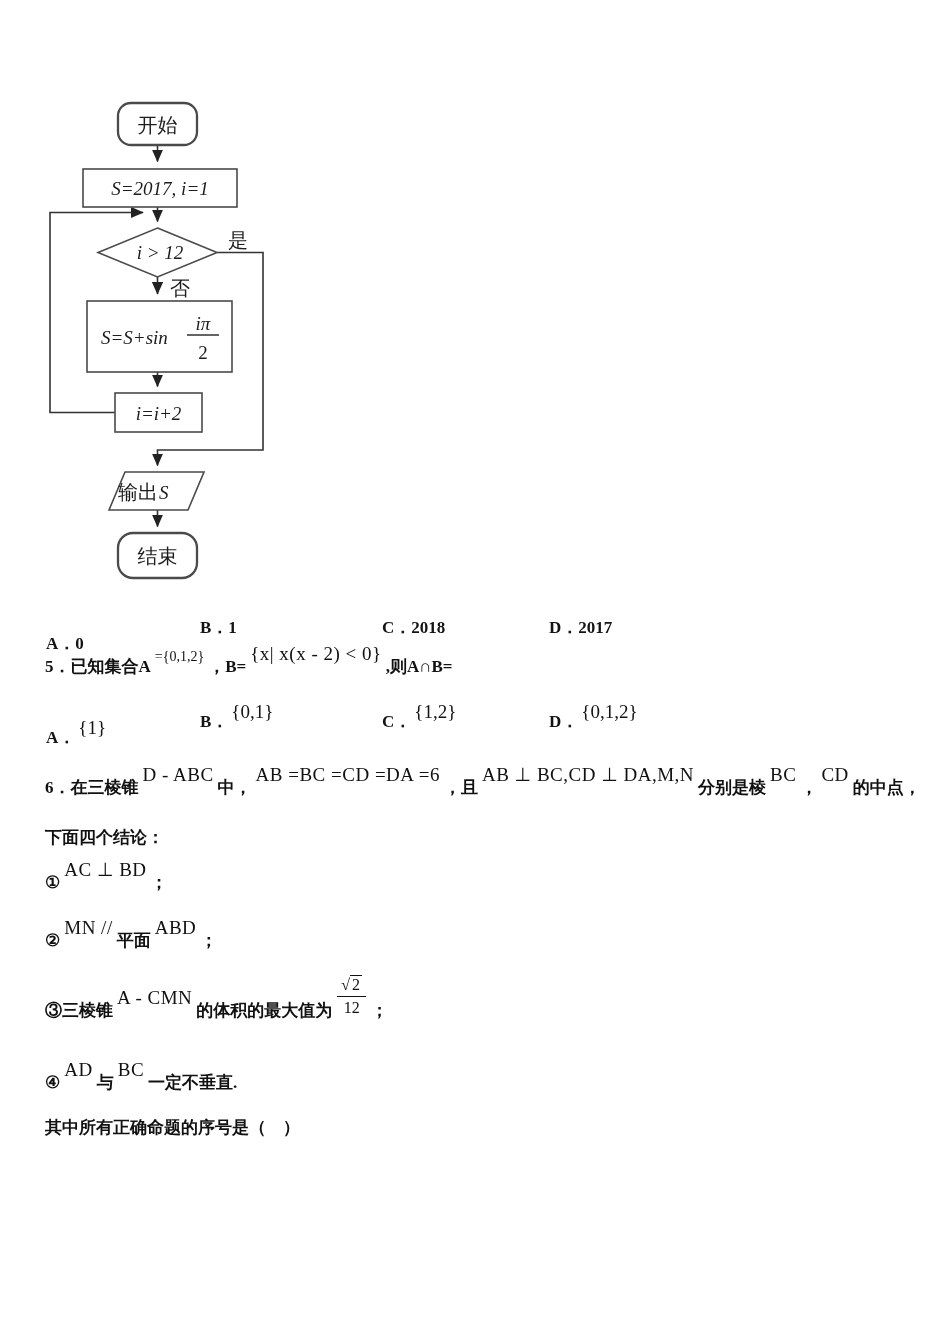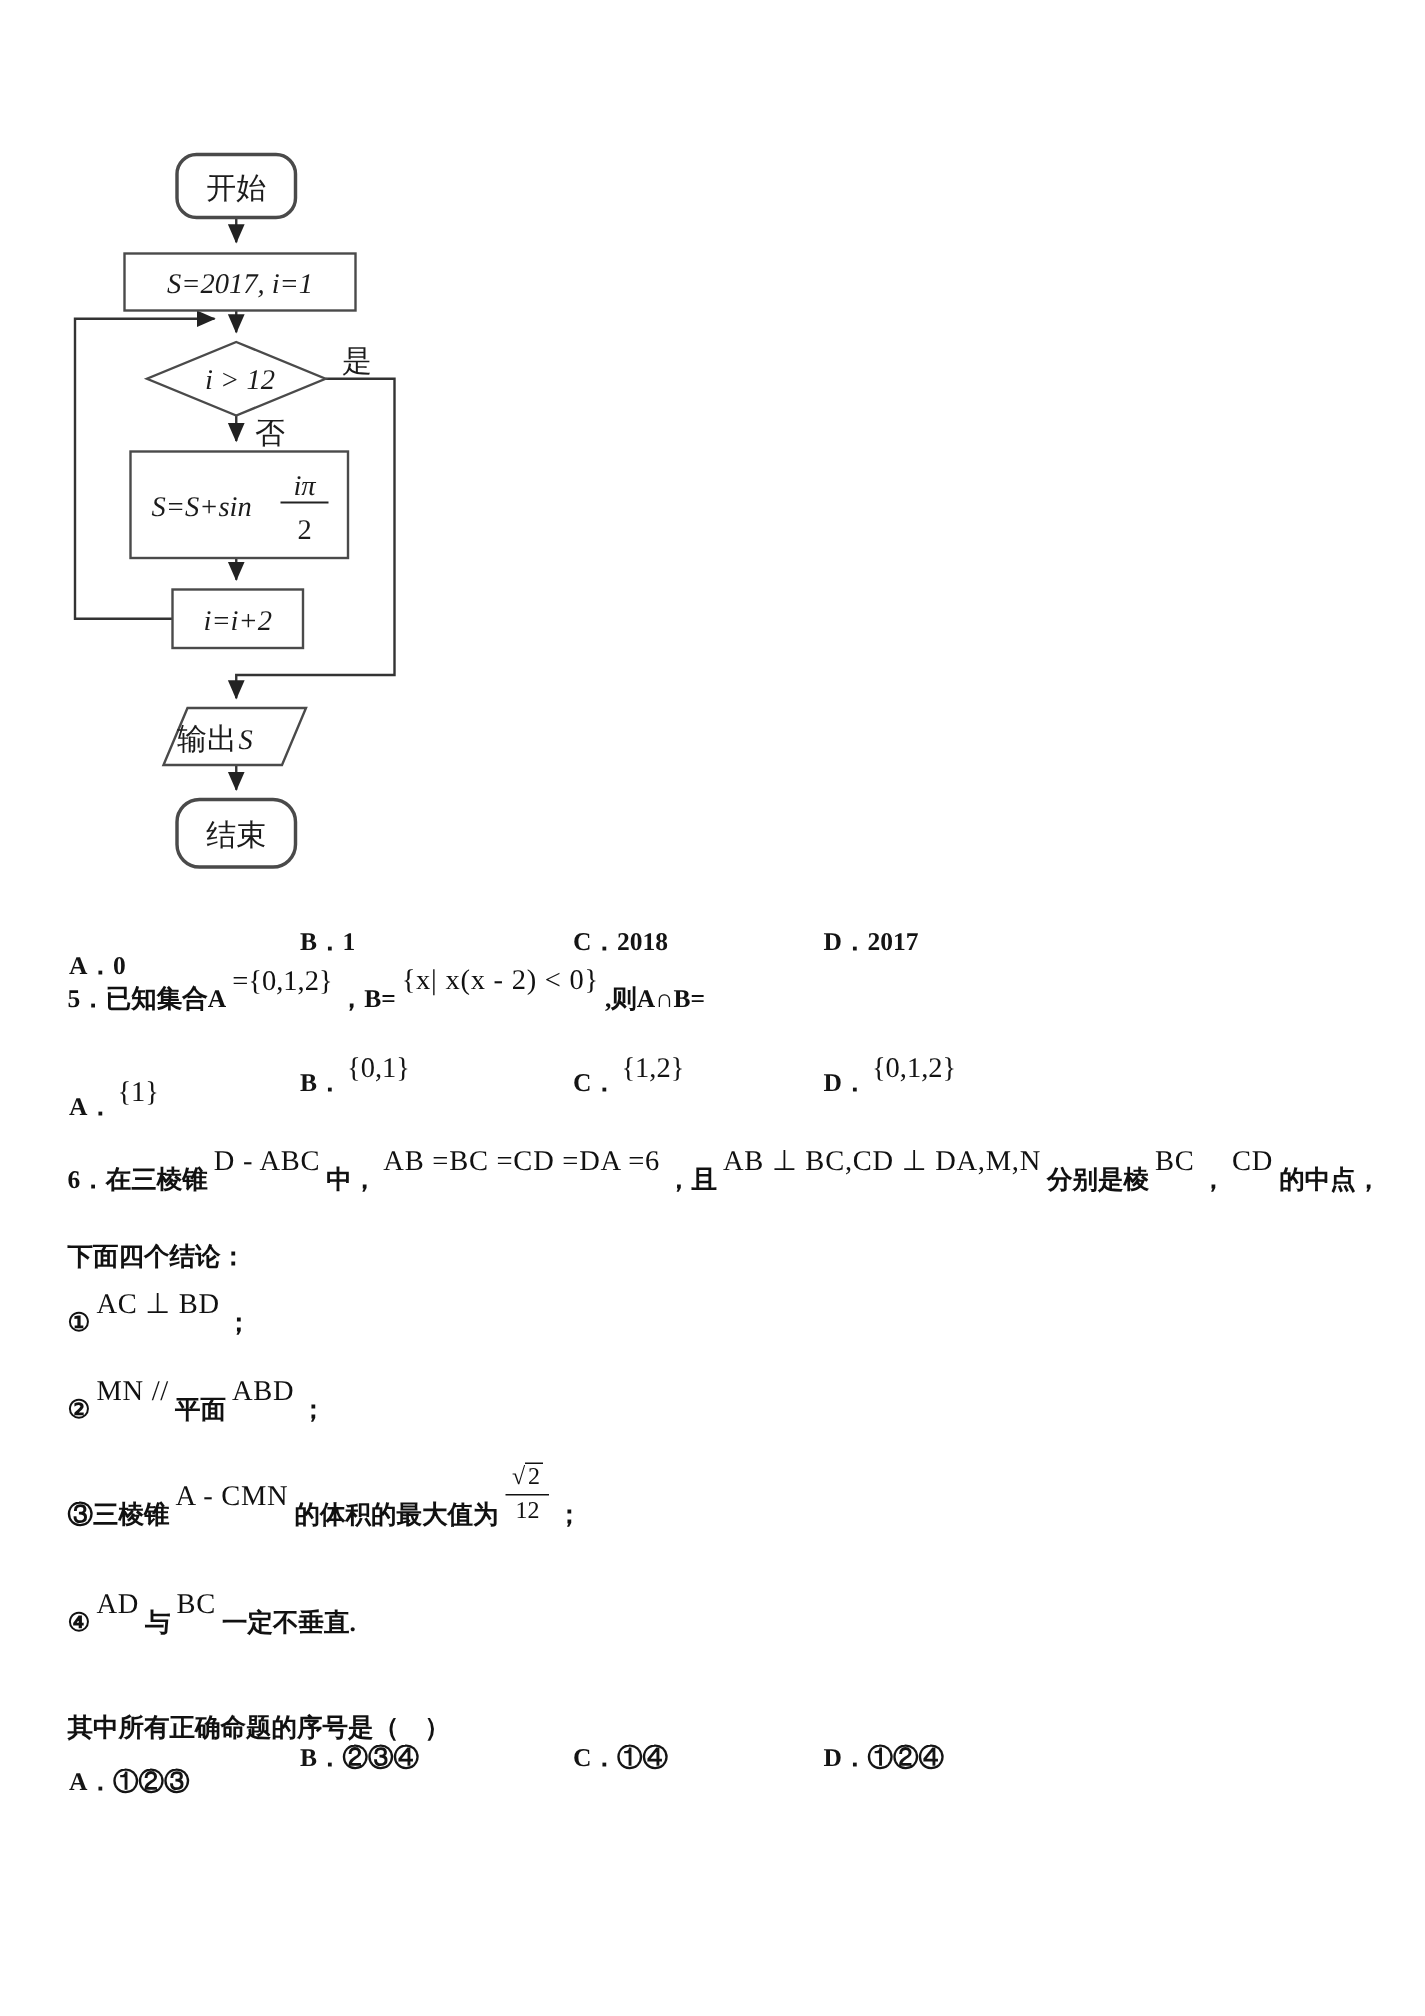--- a/index.html
+++ b/index.html
@@ -22,21 +22,21 @@
   .line {
     position:absolute; left:45px; white-space:nowrap;
     font-size:17px; font-weight:bold; line-height:22px; color:#111;
   }
   .m {
     font-family:"Liberation Serif", serif; font-weight:normal;
     font-size:19px; position:relative; top:-12px; margin:0 4px; letter-spacing:0.5px;
   }
   .mu {
     font-family:"Liberation Serif", serif; font-style:normal; font-weight:normal;
-    font-size:19px; position:relative; top:-11px; margin:0 4px;
+    font-size:14px; position:relative; top:-11px; margin:0 4px;
   }
   .opt-row { position:absolute; left:0; width:950px; height:26px; }
   .opt { position:absolute; white-space:nowrap; font-size:17px; font-weight:bold; }
   .opt .ov { font-size:17px; }
   .opt .sv {
     font-family:"Liberation Serif", serif; font-weight:normal; font-size:19px;
     position:relative; top:-9px; margin-left:3px;
   }
   .c1 { left:46px;margin-top:16px; } .c2 { left:200px; } .c3 { left:382px; } .c4 { left:549px; }
 
@@ -133,25 +133,19 @@
   </div>
 
   <div class="line" style="top:999px;">
     <span>③</span><span>三棱锥</span><span class="m">A - CMN</span><span>的体积的最大值为</span><span class="frac"><span class="fnum"><span>√</span><span class="vinc">2</span></span><span class="fden">12</span></span><span>；</span>
   </div>
 
   <div class="line" style="top:1071px;">
     <span>④</span><span class="m">AD</span><span>与</span><span class="m">BC</span><span>一定不垂直.</span>
   </div>
 
-  <div class="line" style="top:1117px;margin-top:24px;">
+  <div class="line" style="top:1117px;">
     <span>其中所有正确命题的序号是（　）</span>
   </div>
 
-  <div class="opt-row" style="top:1160px;">
-    <span class="opt c1"><span>A．</span><span class="ov">①②③</span></span>
-    <span class="opt c2"><span>B．</span><span class="ov">②③④</span></span>
-    <span class="opt c3"><span>C．</span><span class="ov">①④</span></span>
-    <span class="opt c4"><span>D．</span><span class="ov">①②④</span></span>
-  </div>
 
 
 </div>
 
 </body></html>

